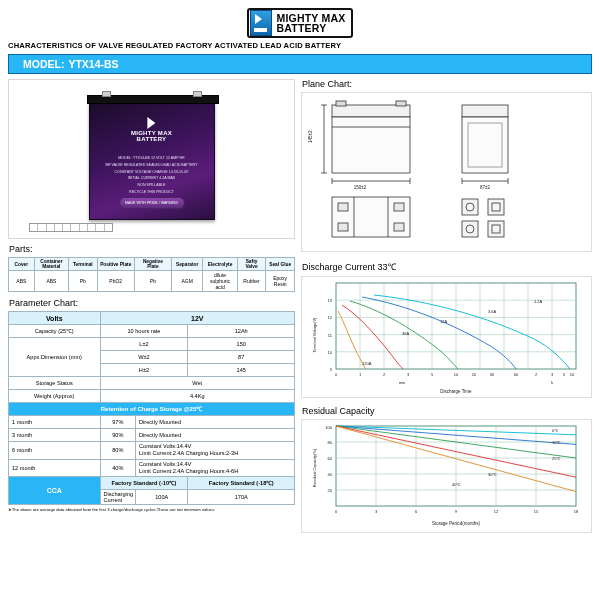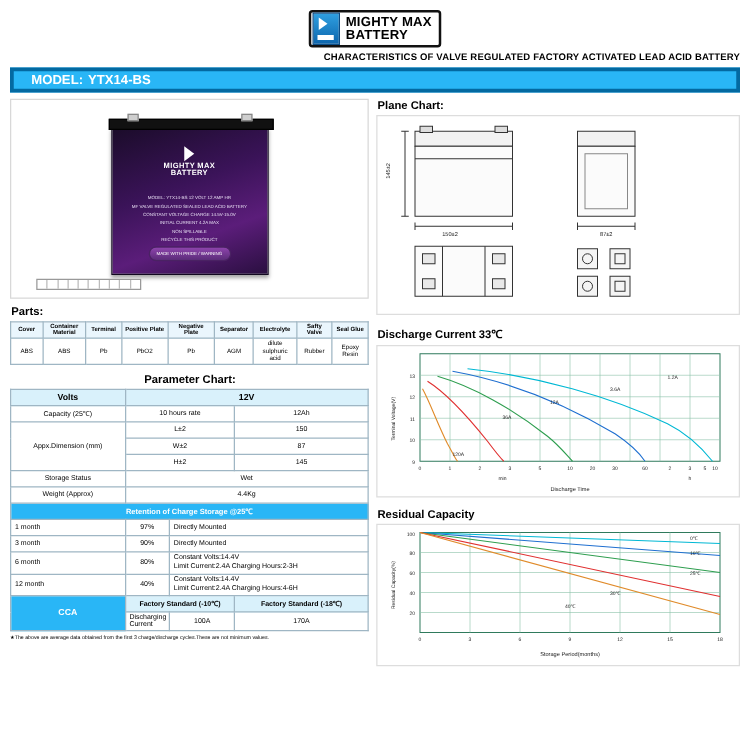--- a/index.html
+++ b/index.html
@@ -38,42 +38,42 @@
   .logo-mark:before{
     content:"";
     position:absolute; left:3px; bottom:3px;
     width:13px;height:4px;background:#fff;
   }
   .logo-text { line-height:1; }
   .logo-text .l1 { font-size:10.5px; font-weight:bold; letter-spacing:.2px; }
   .logo-text .l2 { font-size:10.5px; font-weight:bold; letter-spacing:.2px; }
 
   .subtitle {
-    text-align:right; font-size:7.6px; font-weight:bold;
+    text-align:left; font-size:7.6px; font-weight:bold;
     letter-spacing:.15px; margin:1px 0 4px 0;
   }
 
   
   .model-bar {
     background:#29b6f6;
-    border:3px solid #0369a1;
+    border:1px solid #0369a1;
     height:20px;
     display:flex; align-items:center;
     padding-left:14px;
     margin-bottom:5px;
   }
   .model-bar .m-label { font-size:10.5px; font-weight:bold; color:#fff; }
   .model-bar .m-value { font-size:10.5px; font-weight:bold; color:#ffffff; margin-left:4px; }
 
   
   .cols { display:flex; gap:6px; }
   .col-left { width:312px; }
   .col-right { width:291px; }
 
-  .sec-title { font-size:9px; font-weight:bold; margin:0 0 3px 1px; }
+  .sec-title { font-size:9px; font-weight:normal; margin:0 0 3px 1px; }
 
   
   .photo-box {
     width:100%; height:160px; border:1px solid #d8d8d8;
     display:flex; align-items:flex-end; justify-content:center;
     background:#fff; position:relative;
   }
   .battery {
     width:126px; height:118px; margin-bottom:18px;
     background:linear-gradient(160deg,#1b0c2a 0%, #3a1358 40%, #5b1d7a 70%, #2a0f40 100%);
@@ -224,21 +224,21 @@
           <td>PbO2</td>
           <td>Pb</td>
           <td>AGM</td>
           <td>dilute sulphuric acid</td>
           <td>Rubber</td>
           <td>Epoxy Resin</td>
         </tr>
       </tbody>
         </table>
 
-      <div class="sec-title" style="margin-top:6px;text-align:center;">Parameter Chart:</div>
+      <div class="sec-title" style="margin-top:6px;">Parameter Chart:</div>
       <table class="param-table">
         <tbody>
             <tr>
           <td class="hdr-volts" style="width:32%">Volts</td>
           <td class="hdr-volts" colspan="3">12V</td>
         </tr>
         <tr>
           <td class="lbl">Capacity (25℃)</td>
           <td colspan="2">10 hours rate</td>
           <td>12Ah</td>

